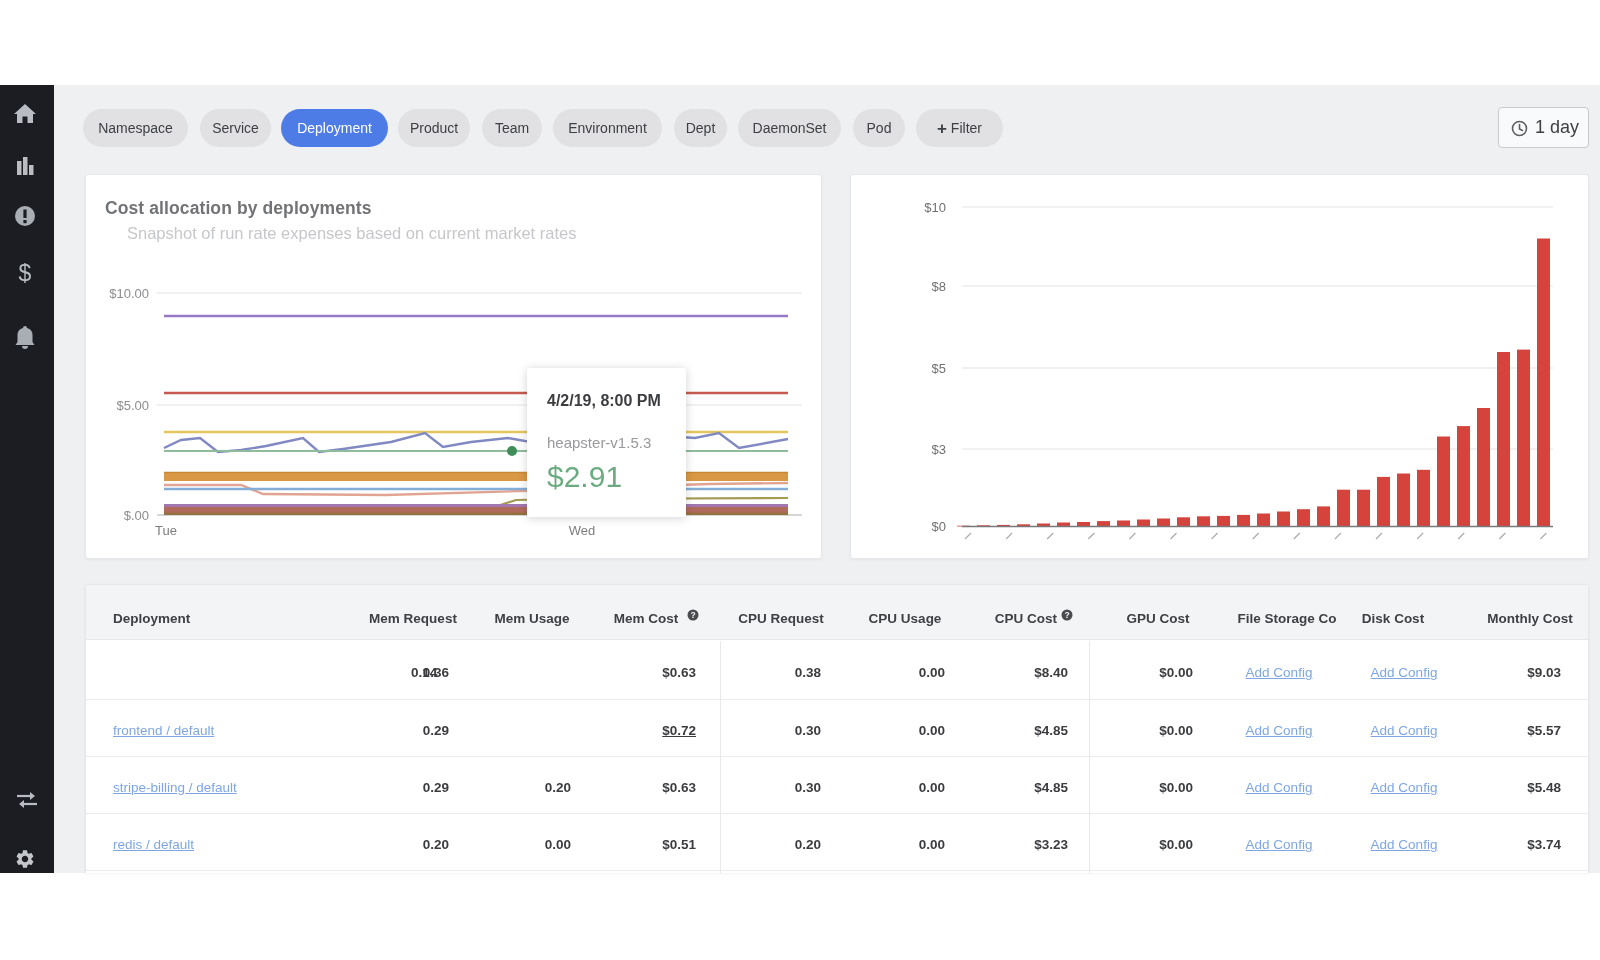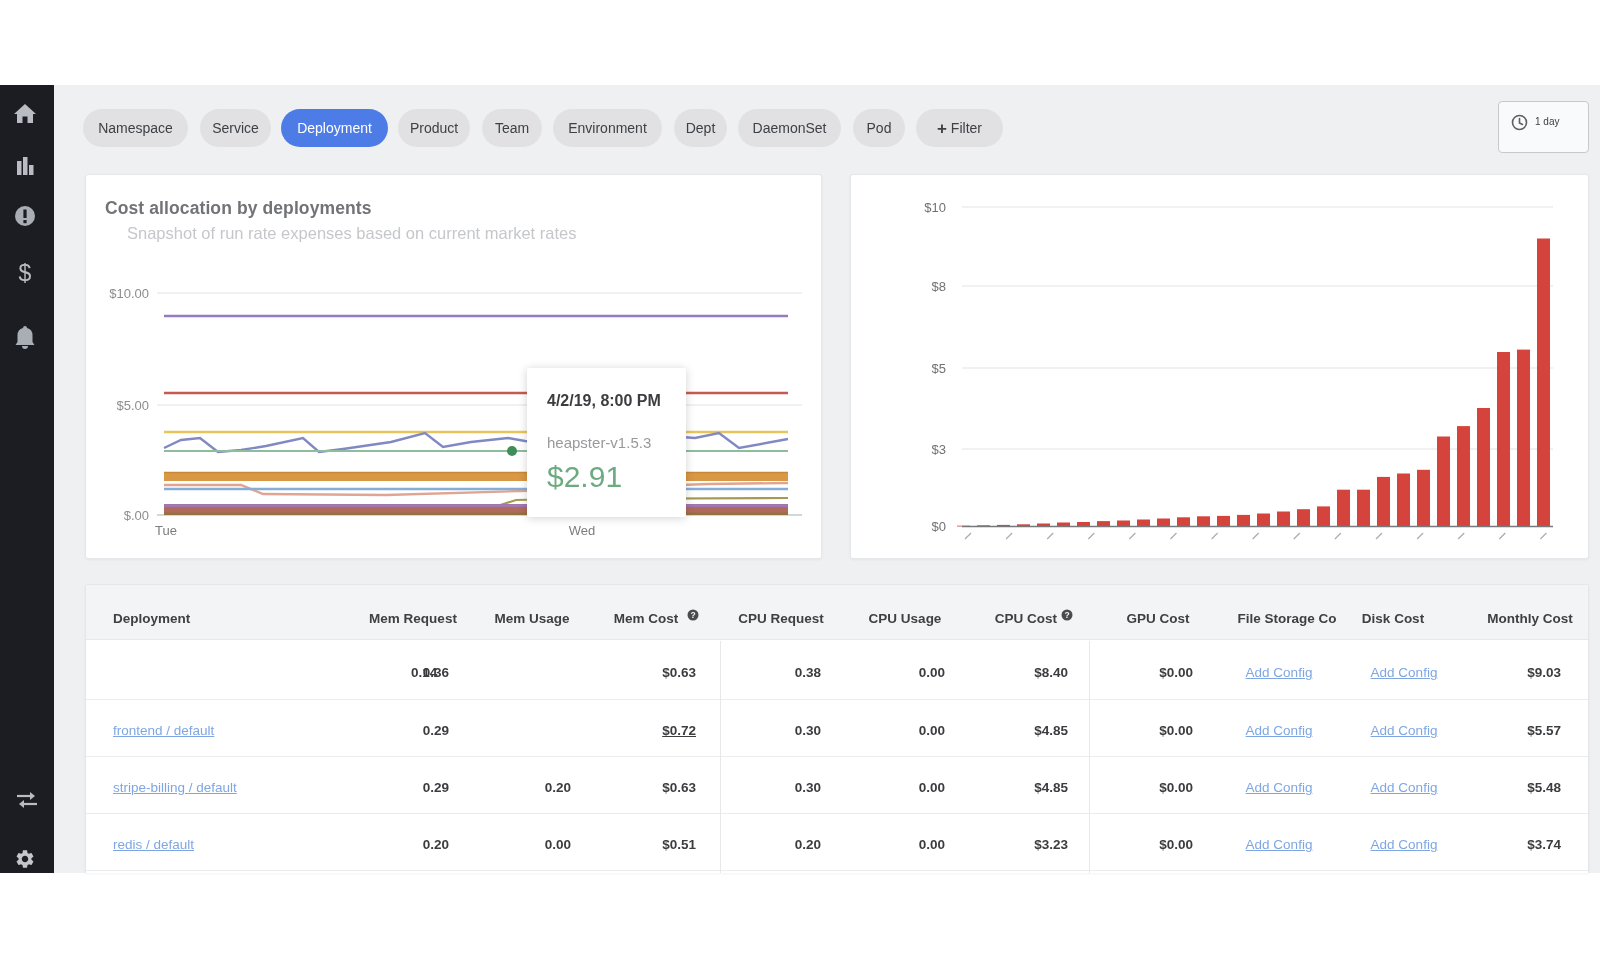--- a/index.html
+++ b/index.html
@@ -3,21 +3,21 @@
 <meta charset="utf-8">
 <style>
   * { margin:0; padding:0; box-sizing:border-box; }
   html,body { width:1600px; height:960px; background:#ffffff; font-family:"Liberation Sans",sans-serif; overflow:hidden; }
   .abs { position:absolute; }
   #main-bg { left:54px; top:85px; width:1546px; height:788px; background:#eef0f2; }
   #sidebar { left:0; top:85px; width:54px; height:788px; background:#1b1d23; }
   .chip { position:absolute; top:109px; height:38px; border-radius:19px; background:#e1e1e3; color:#3d4045; font-size:14px; line-height:38px; text-align:center; }
   .chip.sel { background:#4e7ce6; color:#ffffff; }
   .card { position:absolute; background:#ffffff; border:1px solid #e5e7ea; border-radius:3px; box-shadow:0 1px 3px rgba(0,0,0,0.05); }
-  #daybtn { left:1498px; top:101px; width:91px; height:52px; background:#f9fafb; border:1px solid #c7c9cc; border-radius:4px; color:#3f4144; font-size:10px; }
+  #daybtn { left:1498px; top:107px; width:91px; height:41px; background:#f9fafb; border:1px solid #c7c9cc; border-radius:4px; color:#3f4144; font-size:18px; }
   .ttl { font-size:17.5px; font-weight:bold; color:#717376; letter-spacing:0.1px; }
   .sub { font-size:16.5px; color:#c6c7ca;margin-left:22px; }
   #tooltip { left:527px; top:368px; width:159px; height:149px; background:#ffffff; border-radius:2px; box-shadow:0 1px 10px rgba(0,0,0,0.18); z-index:5; }
   .hcell { position:absolute; font-size:13.5px; font-weight:bold; color:#3e4044; line-height:54px; }
   .ncell { position:absolute; font-size:13.5px; font-weight:bold; color:#3b3c3f; }
   .lcell { position:absolute; font-size:13.5px; color:#7fa6e3; text-decoration:underline; }
   .vsep { position:absolute; width:1px; background:#e7e8ea; top:639px; height:230px; }
 </style>
 </head>
 <body>

